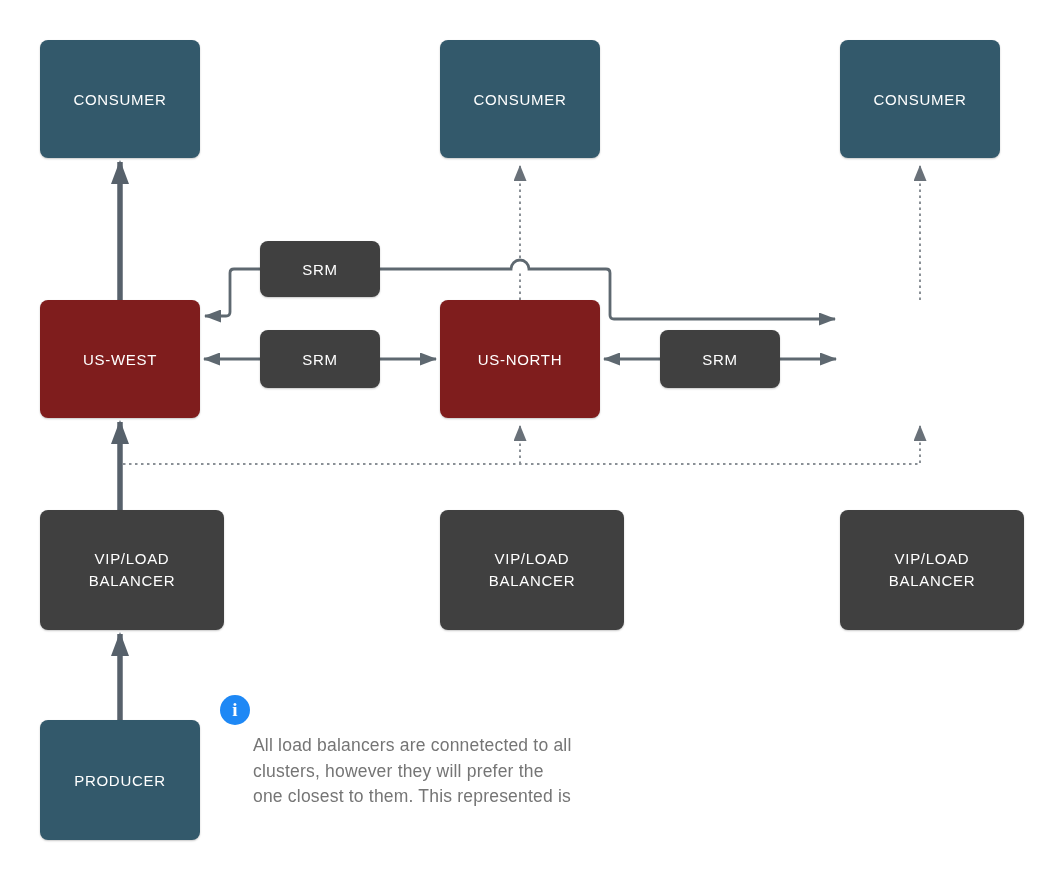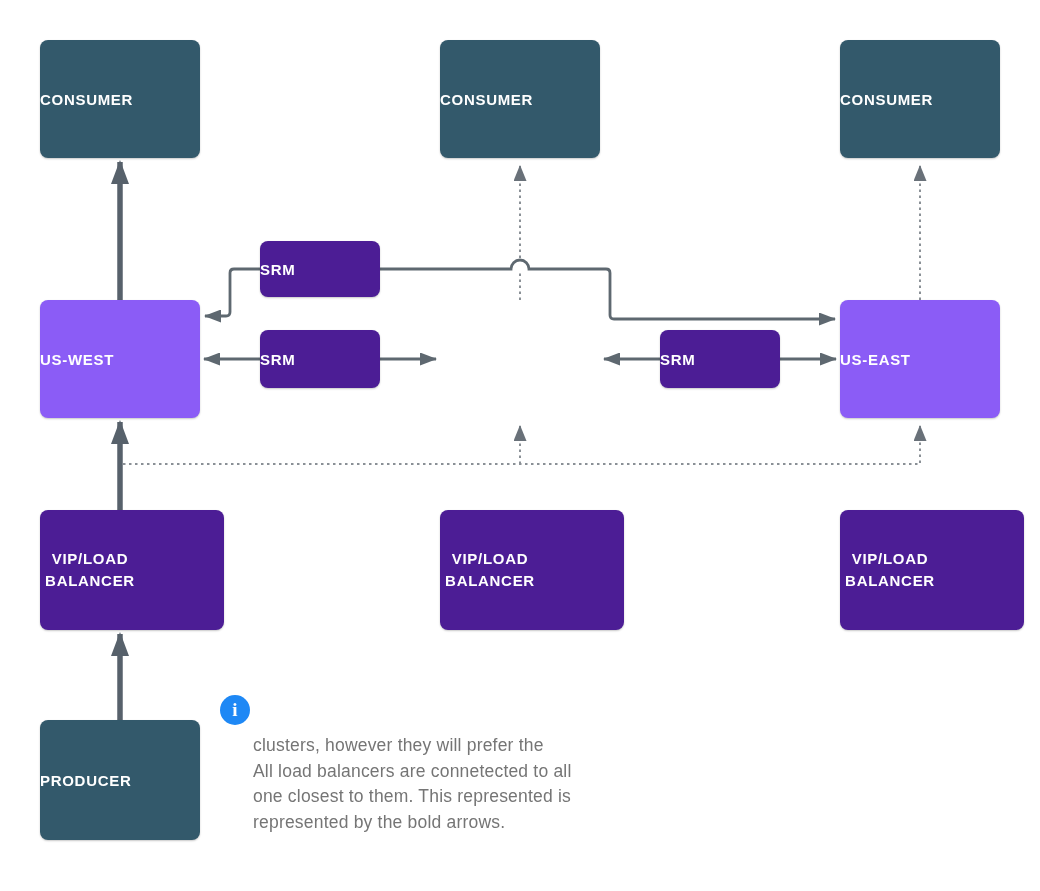--- a/index.html
+++ b/index.html
@@ -14,31 +14,31 @@
   #connectors {
     position: absolute;
     left: 0; top: 0;
     width: 1040px; height: 891px;
   }
   .box {
     position: absolute;
     border-radius: 8px;
     display: flex;
     align-items: center;
+    justify-content: center;
     color: #ffffff;
     font-size: 15px;
     letter-spacing: 0.7px;
     text-align: center;
     box-shadow: 0 1px 2px rgba(0,0,0,0.22);
     z-index: 2;
-    font-weight: bold;
   }
   .dark { background: #33596B; }
-  .teal { background: #4c1d95; }
-  .gray { background: #8b5cf6; }
+  .teal { background: #404040; }
+  .gray { background: #7f1d1d; }
 
   .big  { width: 160px; height: 118px; }
   .vip  { width: 184px; height: 120px; }
   .srm  { width: 120px; height: 58px; }
 
   .vip .wrap { width: 100px; line-height: 22px; }
 
   
   .col-w { left: 40px; }
   .col-n { left: 440px; }
@@ -133,22 +133,22 @@
   <div class="box dark big col-n row-consumer">
     <span>CONSUMER</span>
   </div>
   <div class="box dark big col-e row-consumer">
     <span>CONSUMER</span>
   </div>
 
   <div class="box gray big col-w row-cluster">
     <span>US-WEST</span>
   </div>
-  <div class="box gray big col-e row-cluster">
-    <span>US-EAST</span>
+  <div class="box gray big col-n row-cluster">
+    <span>US-NORTH</span>
   </div>
 
   <div class="box teal srm" id="srm-top">
     <span>SRM</span>
   </div>
   <div class="box teal srm" id="srm-west-north">
     <span>SRM</span>
   </div>
   <div class="box teal srm" id="srm-north-east">
     <span>SRM</span>
@@ -164,20 +164,19 @@
     <span class="wrap">VIP/LOAD BALANCER</span>
   </div>
 
   <div class="box dark big col-w row-producer">
     <span>PRODUCER</span>
   </div>
 
   <div class="note">
     <div class="info-icon">i</div>
     <div class="note-text">
+      <div>All load balancers are connetected to all</div>
       <div>clusters, however they will prefer the</div>
-      <div>All load balancers are connetected to all</div>
       <div>one closest to them. This represented is</div>
-      <div>represented by the bold arrows.</div>
     </div>
   </div>
 
 </div>
 
 </body></html>

